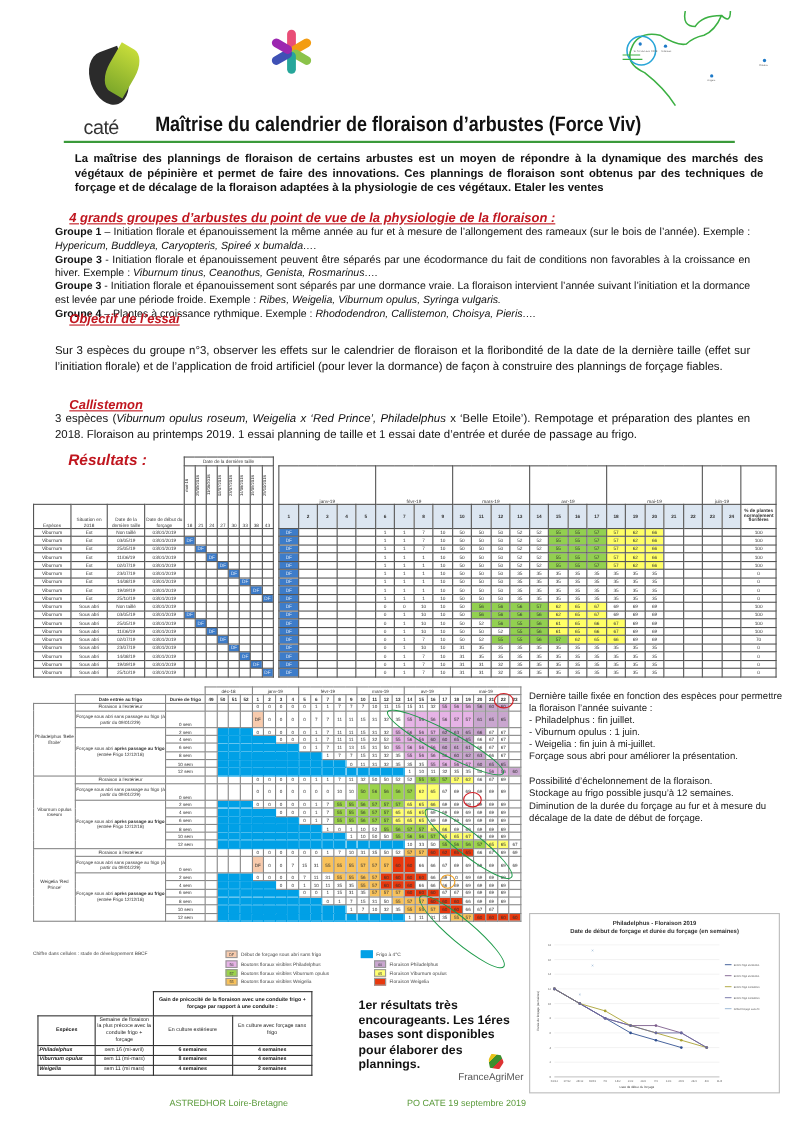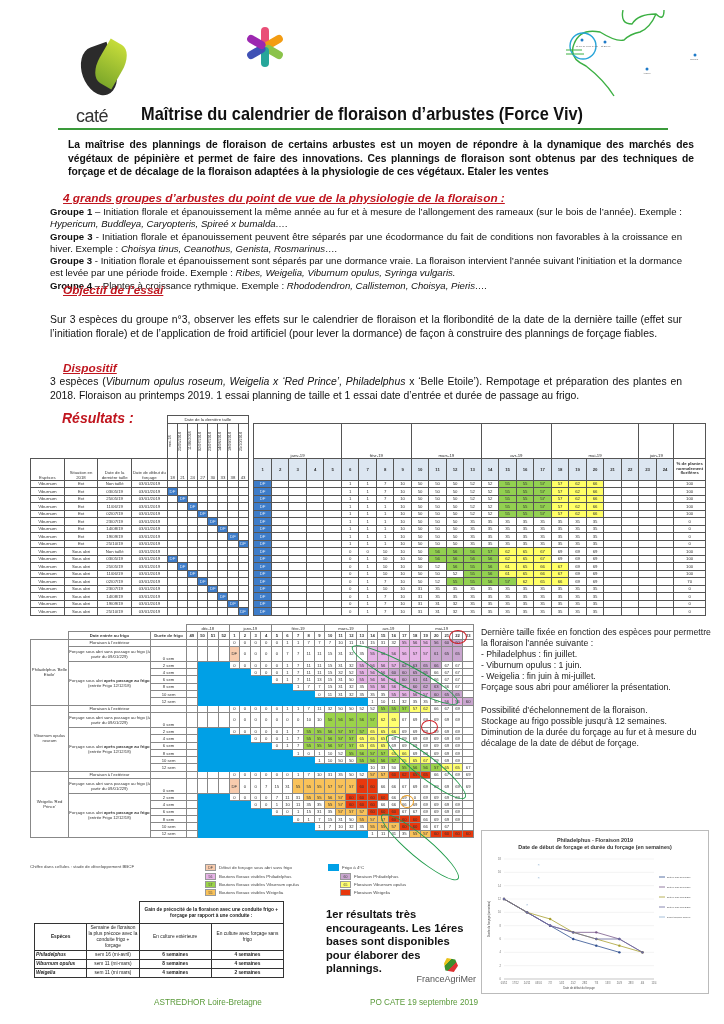--- a/index.html
+++ b/index.html
@@ -113,29 +113,29 @@
 </svg>
 
 <div class="title">Maîtrise du calendrier de floraison d’arbustes (Force Viv)</div>
 <div class="title-rule"></div>
 
 <div class="intro">La maîtrise des plannings de floraison de certains arbustes est un moyen de répondre à la dynamique des marchés des végétaux de pépinière et permet de faire des innovations. Ces plannings de floraison sont obtenus par des techniques de forçage et de décalage de la floraison adaptées à la physiologie de ces végétaux. Etaler les ventes</div>
 
 <div class="sec-h" style="top:191px;">4 grands groupes d’arbustes du point de vue de la physiologie de la floraison :</div>
 <div class="sec-body" style="top:206px;">
   <div><b>Groupe 1</b><span> – Initiation florale et épanouissement la même année au fur et à mesure de l’allongement des rameaux (sur le bois de l’année). Exemple : </span><i>Hypericum, Buddleya, Caryopteris, Spireé x bumalda….</i></div>
-  <div><b>Groupe 3</b><span> - Initiation florale et épanouissement peuvent être séparés par une écodormance du fait de conditions non favorables à la croissance en hiver. Exemple : </span><i>Choisya tinus, Ceanothus, Genista, Rosmarinus….</i></div>
+  <div><b>Groupe 3</b><span> - Initiation florale et épanouissement peuvent être séparés par une écodormance du fait de conditions non favorables à la croissance en hiver. Exemple : </span><i>Viburnum tinus, Ceanothus, Genista, Rosmarinus….</i></div>
   <div><b>Groupe 3</b><span> - Initiation florale et épanouissement sont séparés par une dormance vraie. La floraison intervient l’année suivant l’initiation et la dormance est levée par une période froide. Exemple : </span><i>Ribes, Weigelia, Viburnum opulus, Syringa vulgaris.</i></div>
   <div><b>Groupe 4</b><span> – Plantes à croissance rythmique. Exemple : </span><i>Rhododendron, Callistemon, Choisya, Pieris….</i></div>
 </div>
 
 <div class="sec-h" style="top:283px;">Objectif de l’essai</div>
 <div class="sec-body obj-body" style="top:313px;">Sur 3 espèces du groupe n°3, observer les effets sur le calendrier de floraison et la floribondité de la date de la dernière taille (effet sur l’initiation florale) et de l’application de froid artificiel (pour lever la dormance) de façon à construire des plannings de forçage fiables.</div>
 
-<div class="sec-h" style="top:361px;">Dispositif</div>
+<div class="sec-h" style="top:361px;">Callistemon</div>
 <div class="sec-body obj-body" style="top:375px;"><span>3 espèces (</span><i>Viburnum opulus roseum, Weigelia x ‘Red Prince’, Philadelphus</i><span> x ‘Belle Etoile’). Rempotage et préparation des plantes en 2018. Floraison au printemps 2019. 1 essai planning de taille et 1 essai date d’entrée et durée de passage au frigo.</span></div>
 
 <div class="results-h">Résultats :</div>
 
 <div class="t1">
   <table id="t1table">
       <colgroup>
         <col style="width:30px">
         <col style="width:30px">
         <col style="width:30px">

